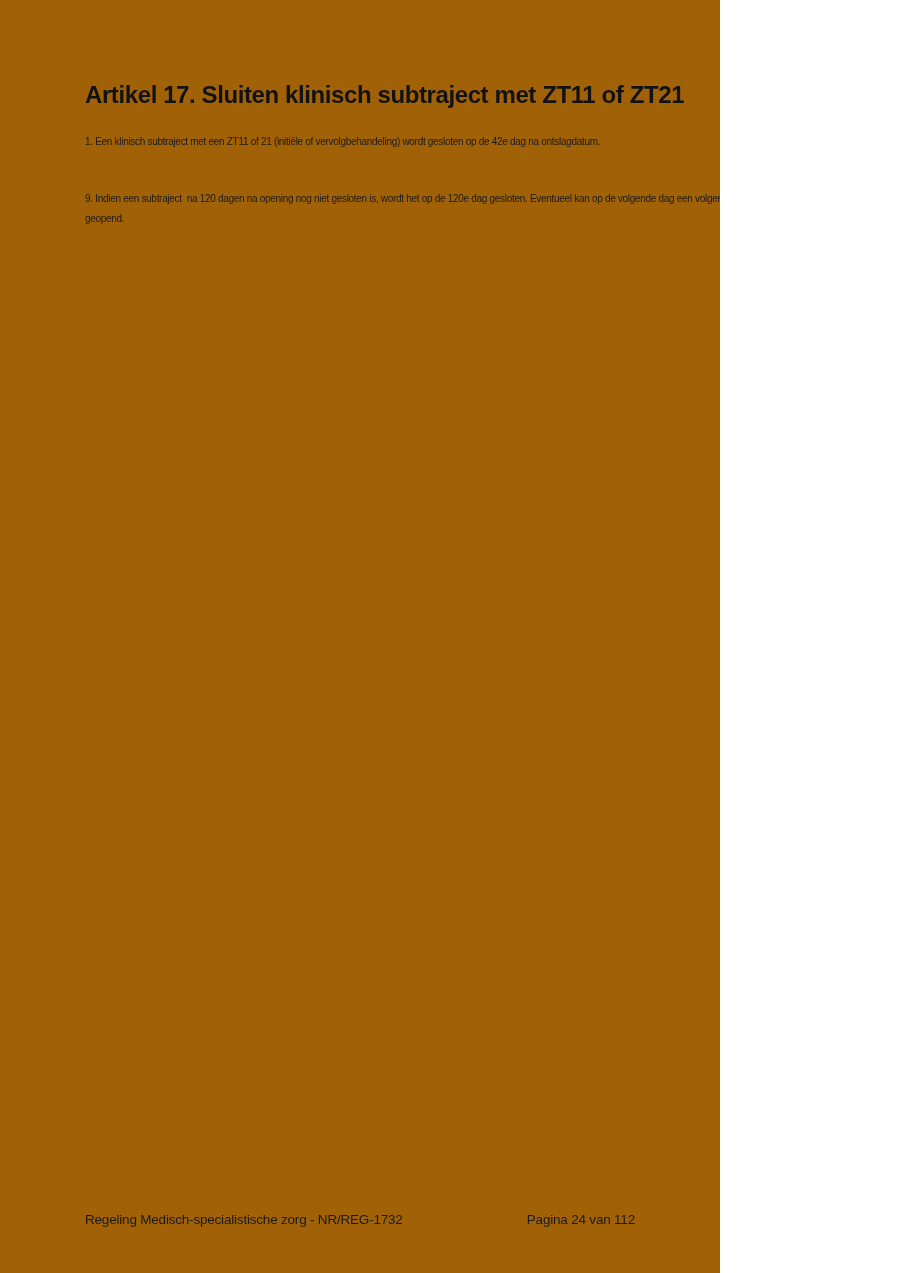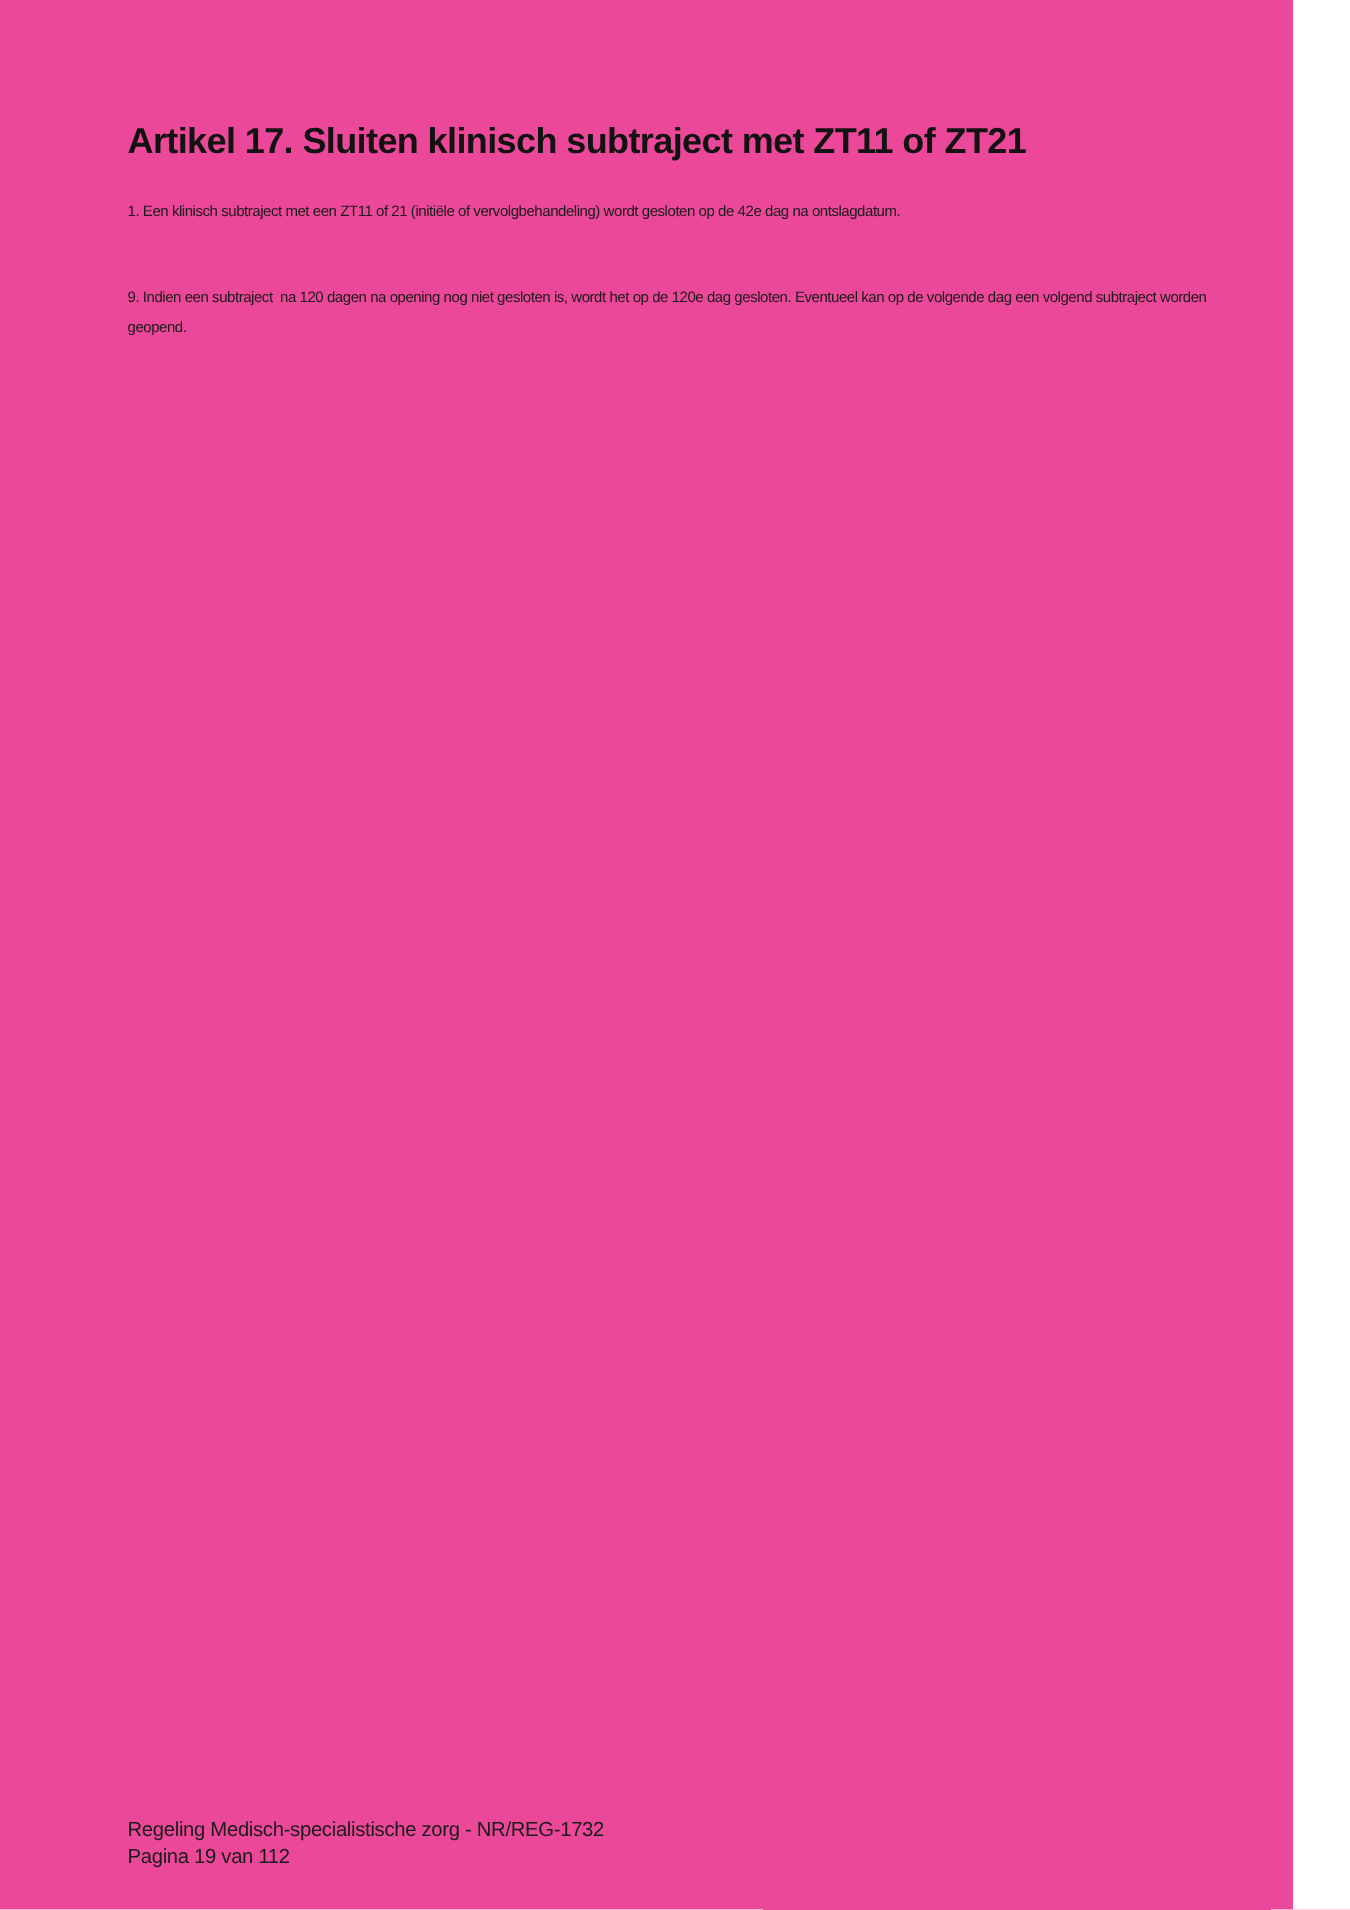--- a/index.html
+++ b/index.html
@@ -4,23 +4,23 @@
 <style>
   * { margin: 0; padding: 0; box-sizing: border-box; }
   html, body {
     width: 900px;
     height: 1273px;
     background: #ffffff;
     font-family: "Liberation Sans", "DejaVu Sans", sans-serif;
   }
   .page {
     position: relative;
-    width: 862px;
+    width: 720px;
     height: 1273px;
-    background: #ec4899;
+    background: #a16207;
     overflow: hidden;
   }
   .content {
     position: absolute;
     top: 0;
     left: 85px;
     width: 740px;
   }
   h1.article-title {
     margin-top: 80px;
@@ -47,31 +47,30 @@
     top: 1211px;
     left: 85px;
     right: 85px;
     display: flex;
     justify-content: space-between;
     align-items: baseline;
     font-size: 13.5px;
     line-height: 18px;
     letter-spacing: -0.2px;
     color: #1a1a1a;
-    flex-direction: column;
   }
 </style>
 </head>
 <body>
 
 <div class="page">
   <div class="content">
     <h1 class="article-title">Artikel 17. Sluiten klinisch subtraject met ZT11 of ZT21</h1>
     <div class="article-body">
       <p>1. Een klinisch subtraject met een ZT11 of 21 (initiële of vervolgbehandeling) wordt gesloten op de 42e dag na ontslagdatum.</p>
       <p>9. Indien een subtraject  na 120 dagen na opening nog niet gesloten is, wordt het op de 120e dag gesloten. Eventueel kan op de volgende dag een volgend subtraject worden geopend.</p>
     </div>
   </div>
   <div class="footer">
     <span>Regeling Medisch-specialistische zorg - NR/REG-1732</span>
-    <span>Pagina 19 van 112</span>
+    <span>Pagina 24 van 112</span>
   </div>
 </div>
 
 </body></html>

